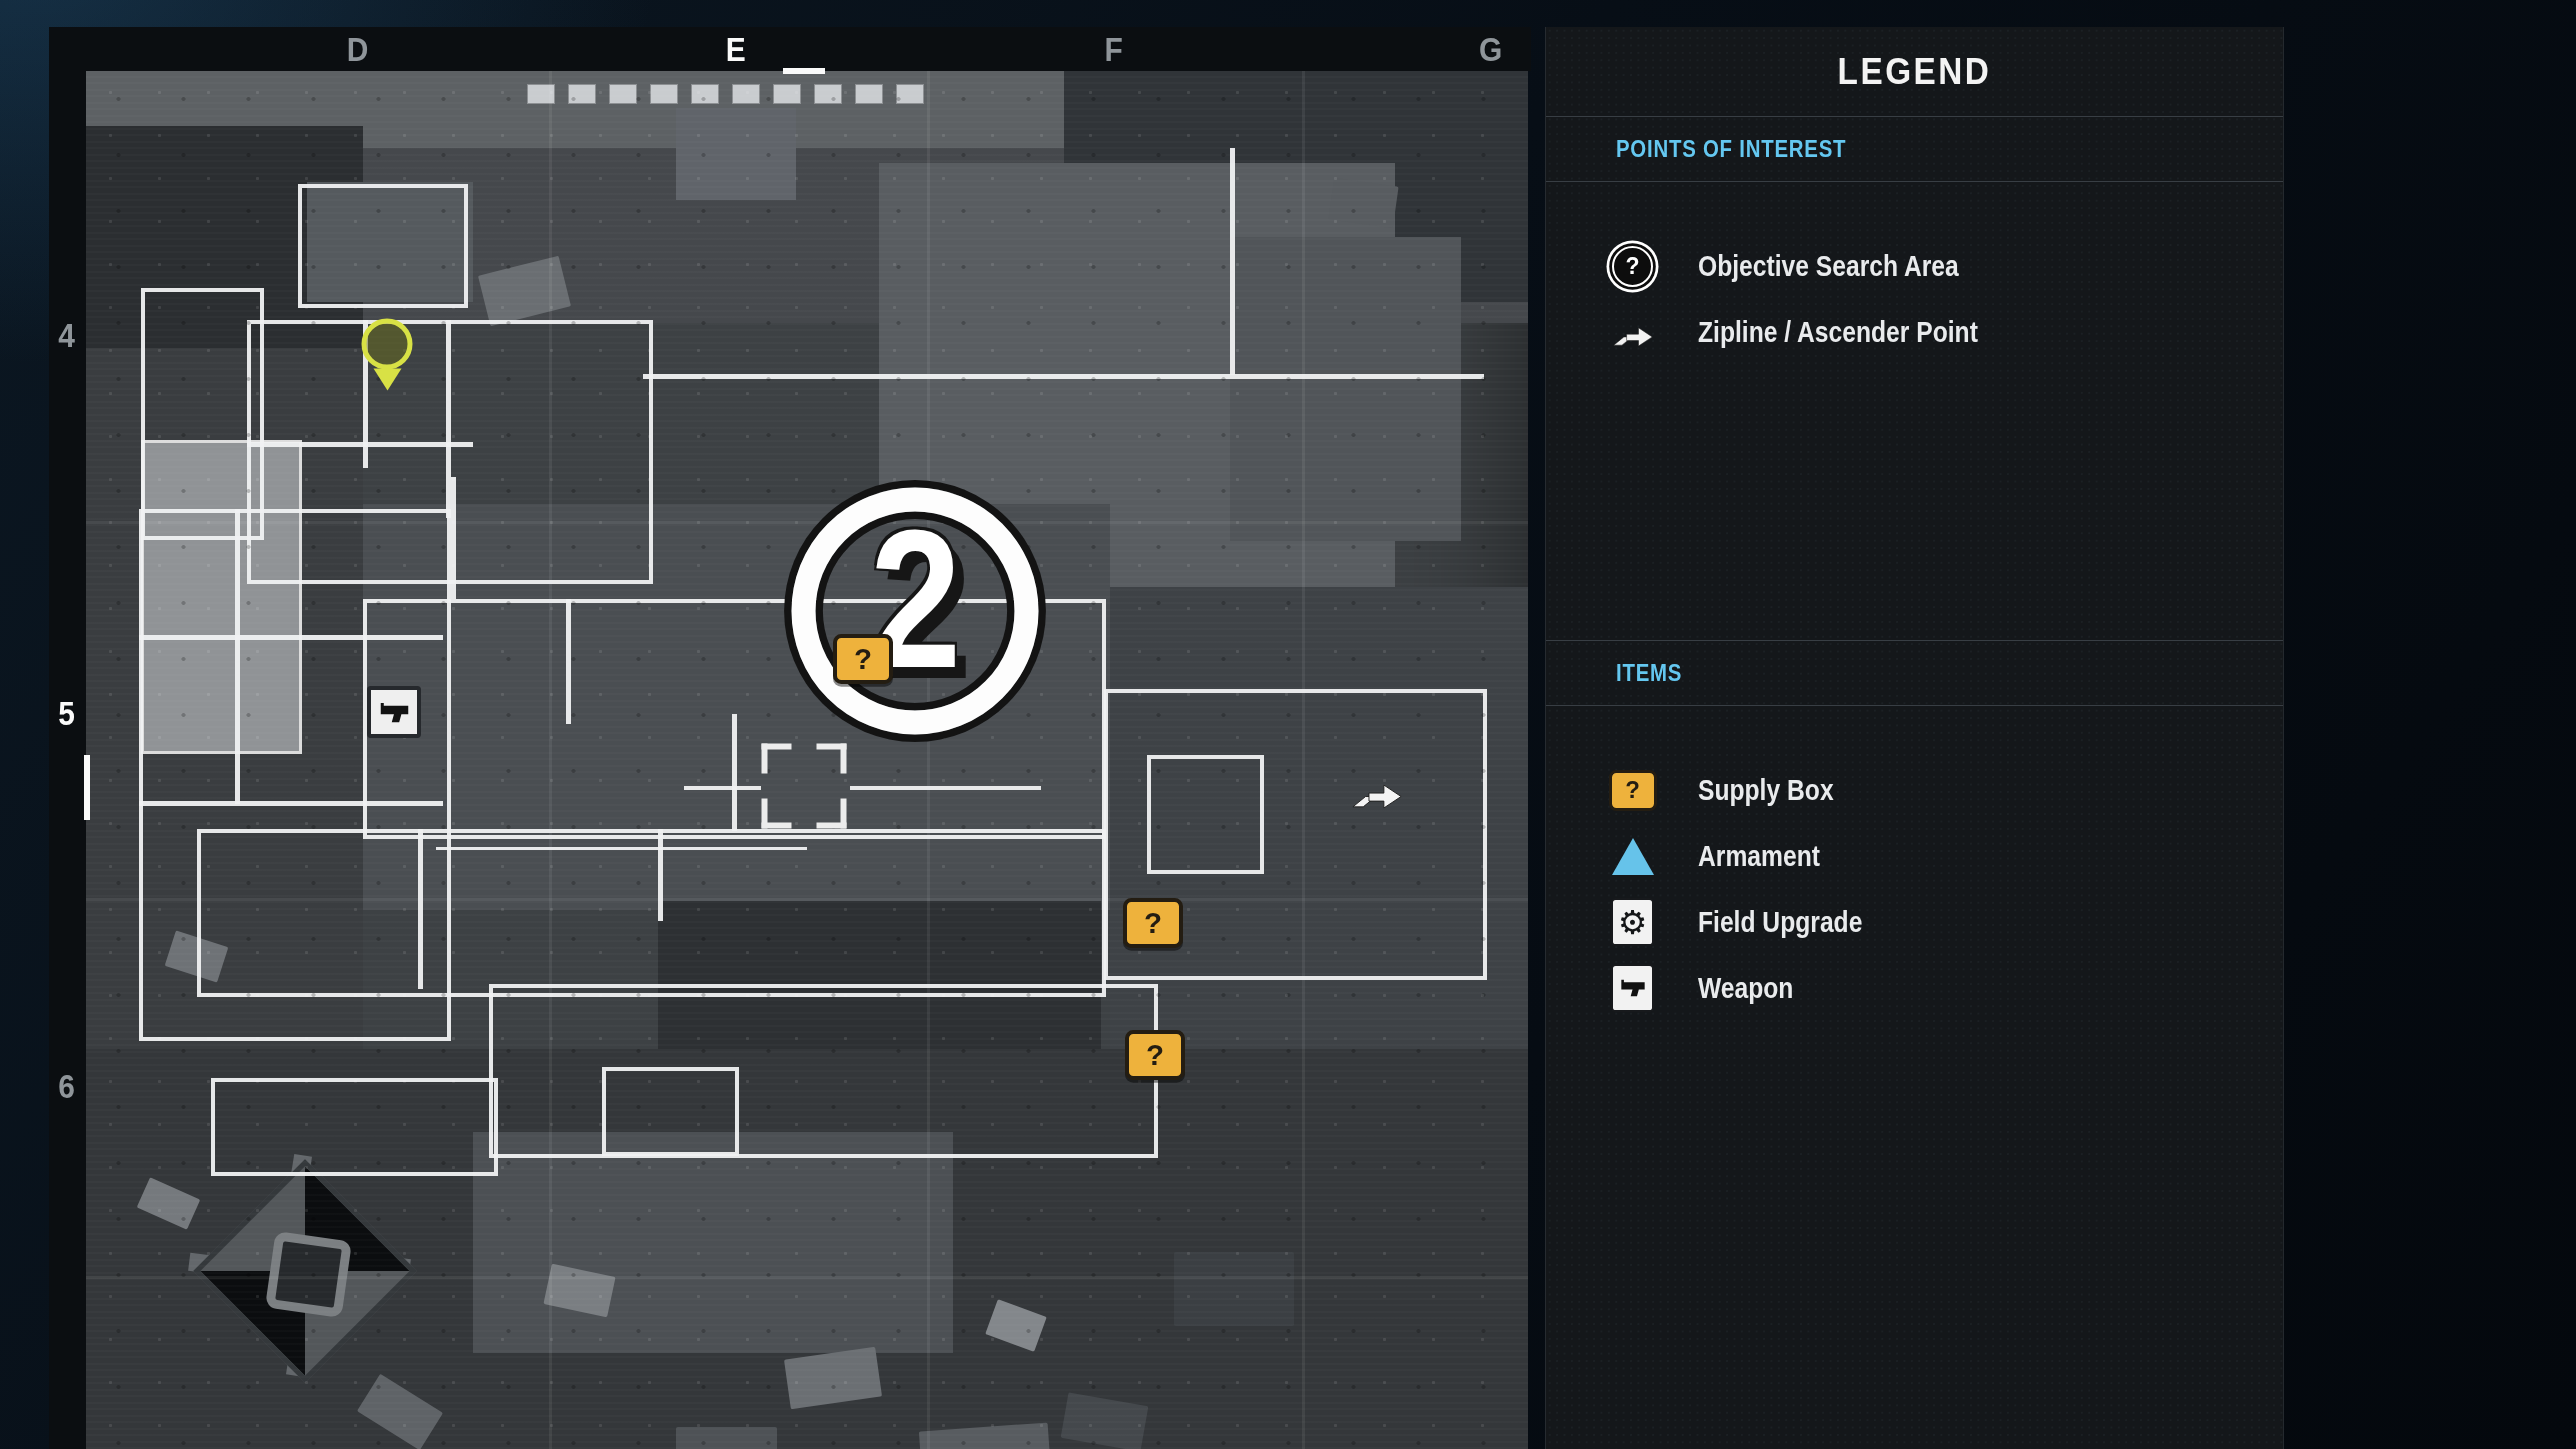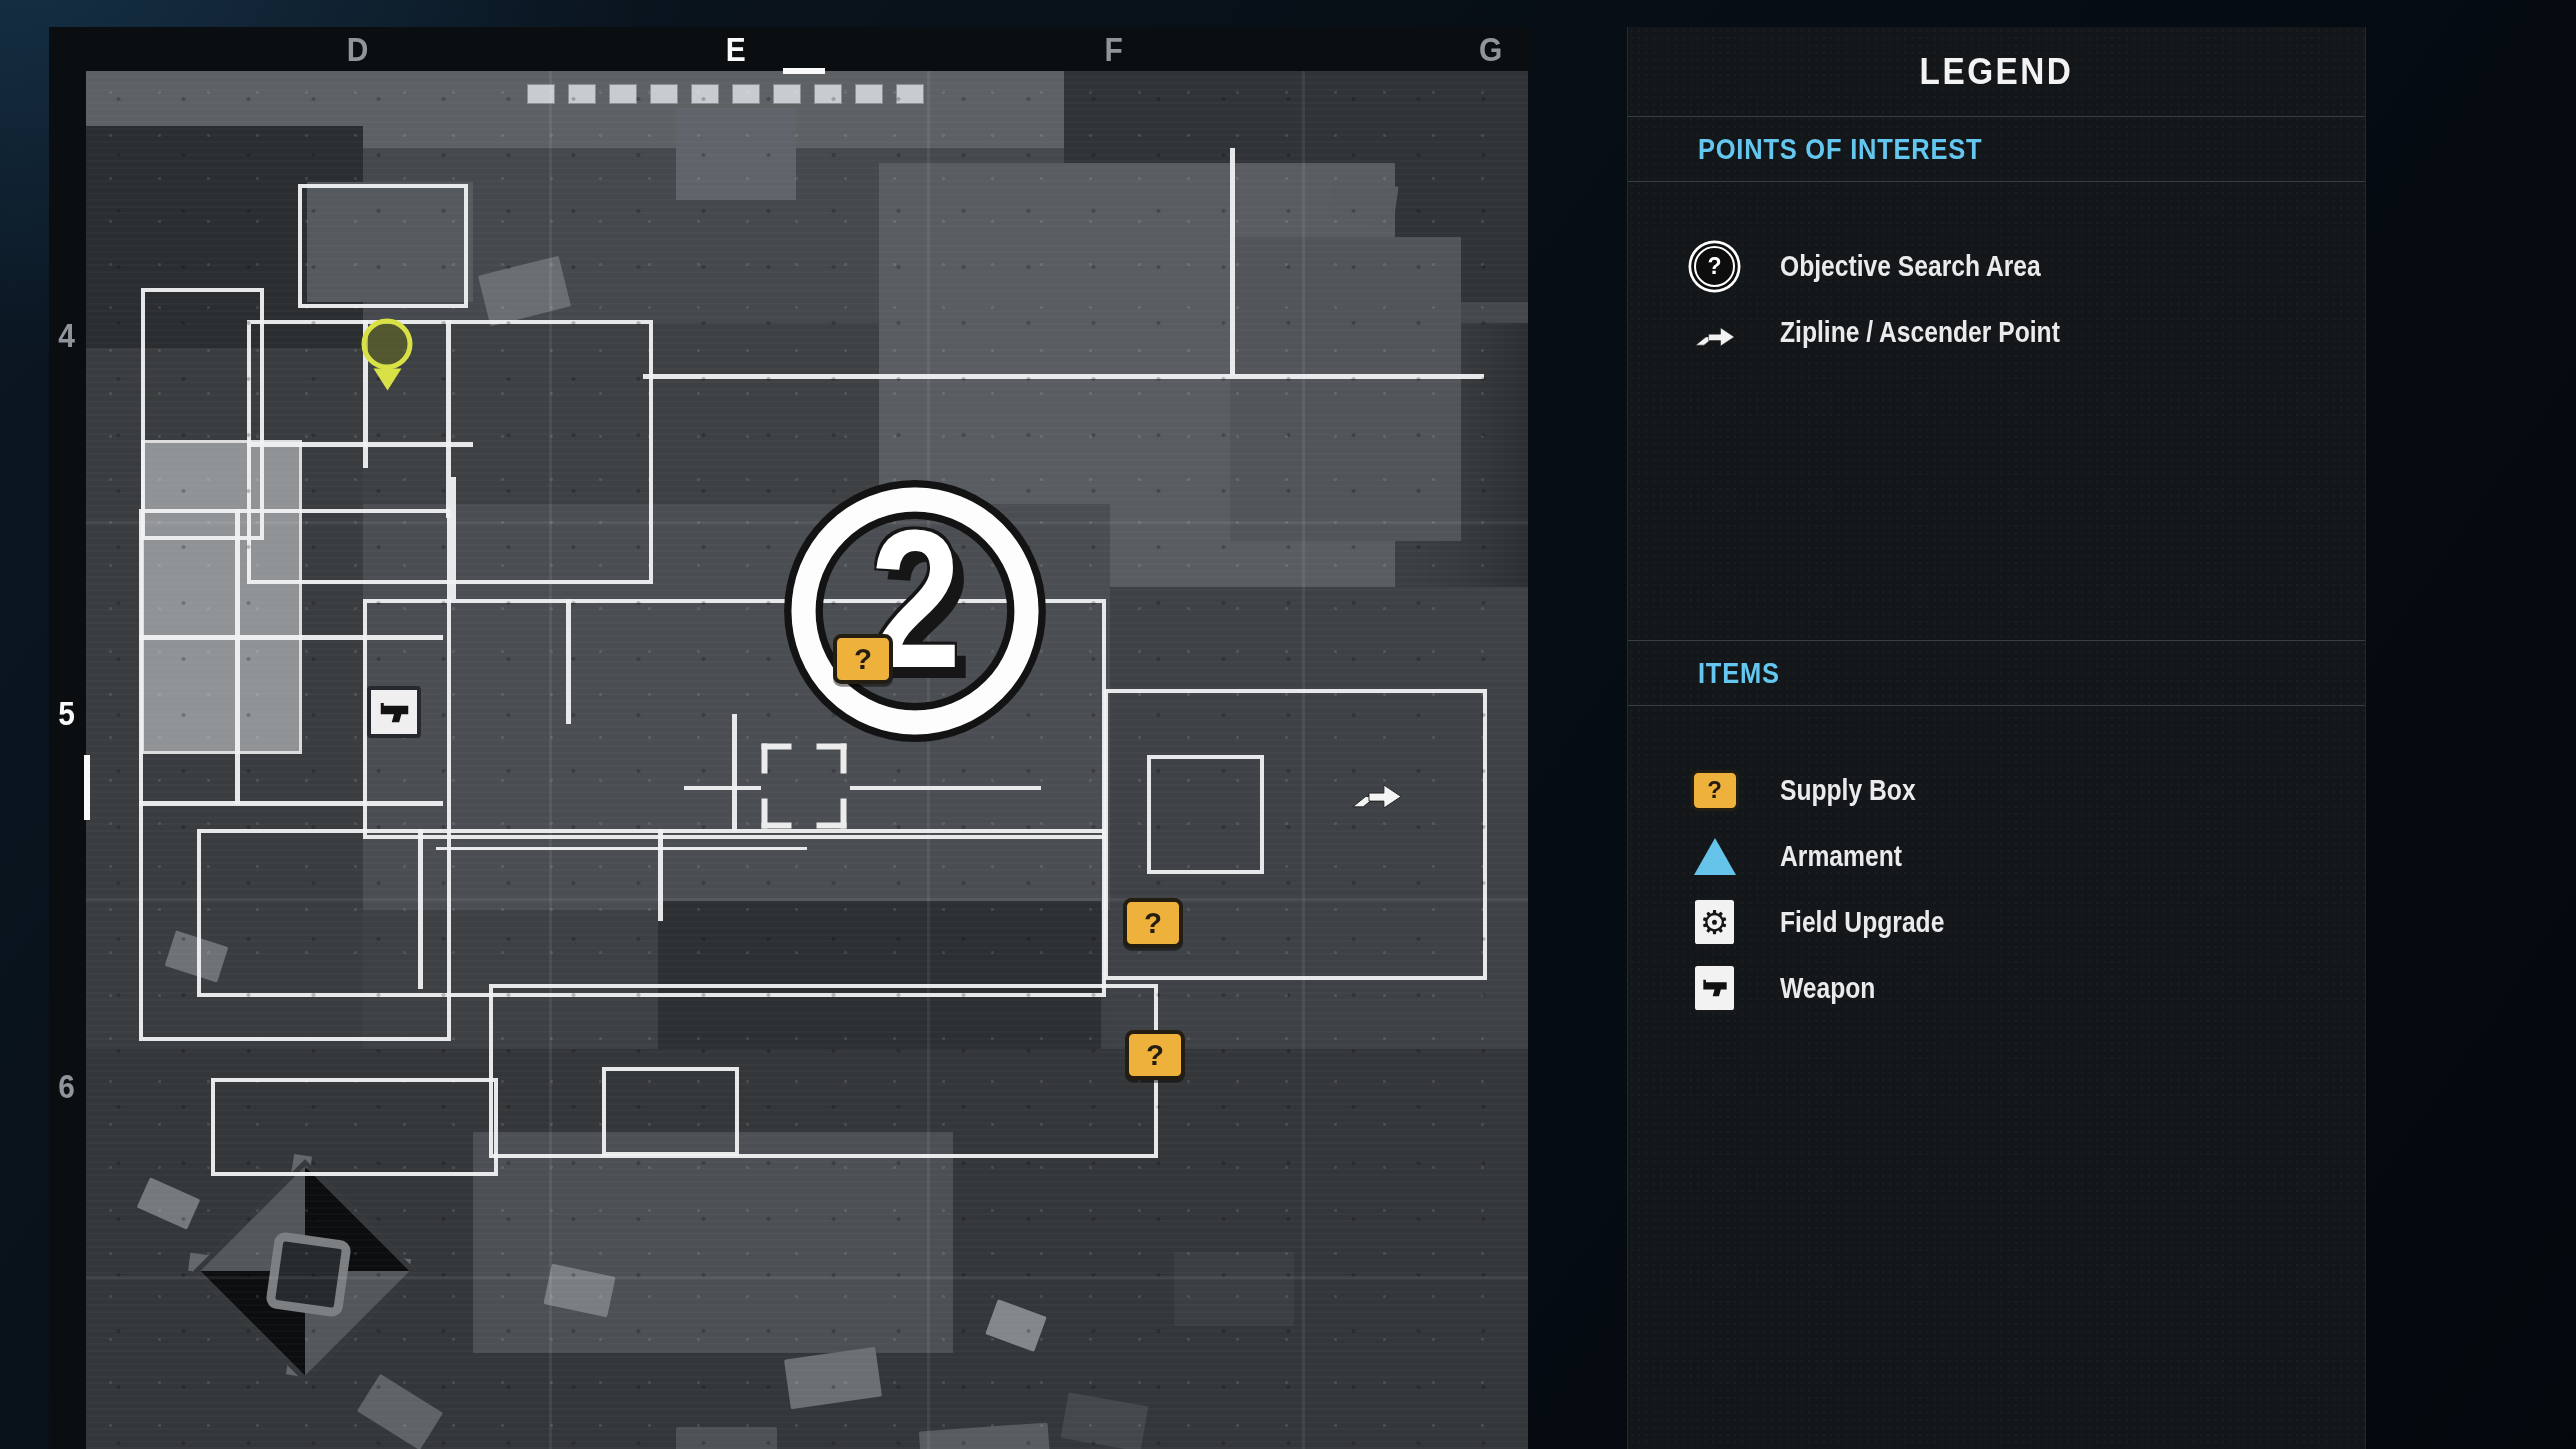--- a/index.html
+++ b/index.html
@@ -90,30 +90,30 @@
   .floor-count{margin-top:24px;text-align:center;font-size:37px;font-weight:bold;color:#8f9397;
     letter-spacing:4.6px;transform:scaleX(.95);}
   .floor-stack{position:absolute;left:50%;top:65px;width:0;height:0;}
   .layer{position:absolute;left:-48px;width:96px;height:96px;transform:scaleY(.55) rotate(45deg);}
   .layer.outline{background:#2d2f31;border:3.7px solid #e9e9e9;}
   .layer.gray{background:#8d8f91;border:3.7px solid #cfcfcf;}
   .layer.white{background:#fdfdfd;border:3.7px solid #fdfdfd;}
   .layer.ghost{background:transparent;border:2.8px solid rgba(150,150,150,.45);}
 
   
-  .legend{position:absolute;left:1627px;top:27px;width:739px;height:1423px;
+  .legend{position:absolute;left:1545px;top:27px;width:739px;height:1423px;
     background-color:#14171a;
     background-image:radial-gradient(rgba(120,150,165,.07) 1.1px, transparent 1.3px);
     background-size:7.4px 7.4px;
     border-left:1.8px solid #262b30;border-right:1.8px solid #24292e;box-sizing:border-box;}
   .legend-title{height:89px;display:flex;align-items:center;justify-content:center;
     font-size:37px;font-weight:bold;color:#f3f3f3;letter-spacing:2.8px;border-bottom:1.8px solid #383e44;}
   .legend-title .cond{transform:scaleX(.9);transform-origin:50% 50%;}
   .sec-header{height:64px;display:flex;align-items:center;padding-left:70px;
-    border-bottom:1.8px solid #383e44;font-size:30px;font-weight:bold;color:#64c7f0;letter-spacing:0.9px;}
+    border-bottom:1.8px solid #383e44;font-size:24px;font-weight:bold;color:#64c7f0;letter-spacing:0.9px;}
   .legend-sec + .legend-sec .sec-header{border-top:1.8px solid #383e44;}
   .legend-list{padding-top:51px;box-sizing:border-box;}
   .legend-list.list-poi{height:458px;}
   .lrow{height:66px;display:flex;align-items:center;}
   .lrow .ico{width:59px;margin-left:57px;display:flex;align-items:center;justify-content:center;flex:none;}
   .lrow .lbl{margin-left:36px;font-size:29px;font-weight:bold;color:#e9ebed;}
 
   
   .i-you{position:relative;display:block;width:33px;height:50px;}
   .i-you::before{content:"";position:absolute;left:50%;top:0;transform:translateX(-50%);

